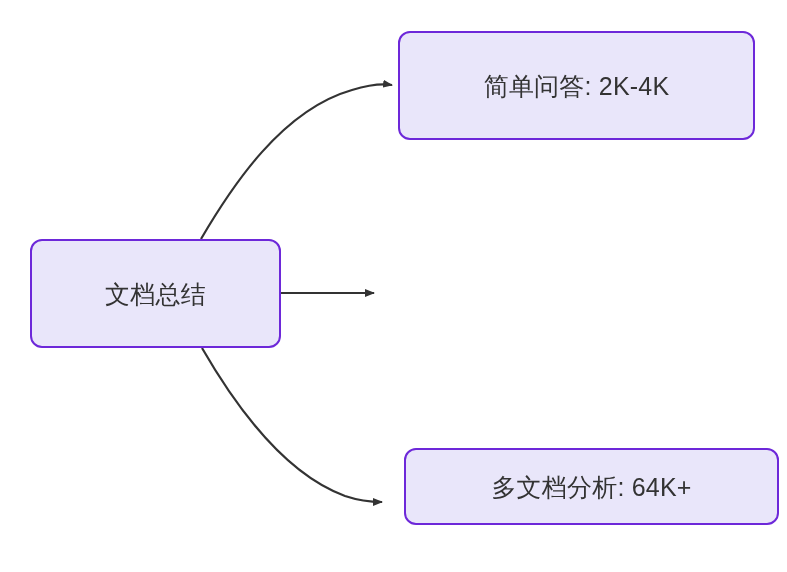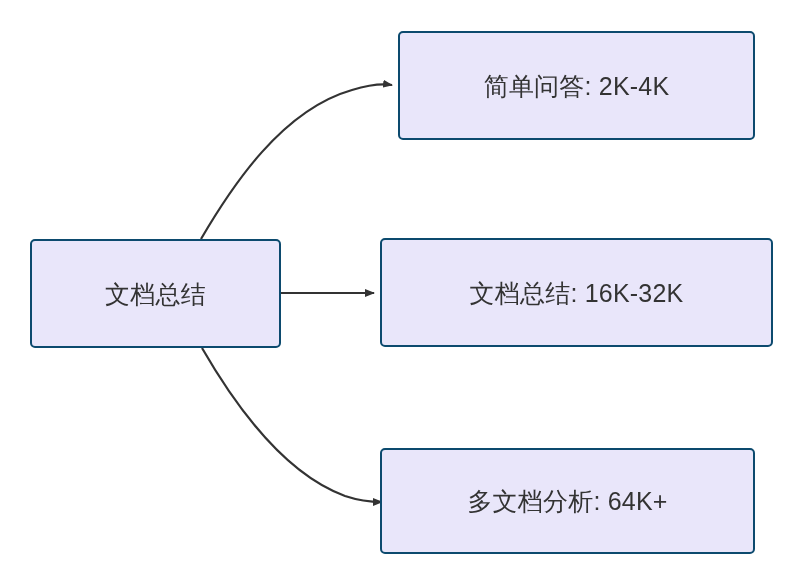--- a/index.html
+++ b/index.html
@@ -23,22 +23,22 @@
     left: 0;
     top: 0;
     width: 787px;
     height: 572px;
     pointer-events: none;
   }
   .flow-node {
     position: absolute;
     box-sizing: border-box;
     background: #e9e6fa;
-    border: 2px solid #0c4a6e;
-    border-radius: 5px;
+    border: 2px solid #6d28d9;
+    border-radius: 12px;
     display: flex;
     align-items: center;
     justify-content: center;
     z-index: 2;
   }
   .flow-node-label {
     color: #333333;
     font-size: 25px;
     line-height: 1.2;
     white-space: nowrap;
@@ -56,24 +56,24 @@
     width: 357px;
     height: 109px;
   }
   #node-doc-summary {
     left: 380px;
     top: 238px;
     width: 393px;
     height: 109px;
   }
   #node-multi-doc {
-    left: 380px;
+    left: 404px;
     top: 448px;
     width: 375px;
-    height: 106px;
+    height: 77px;
   }
 </style>
 </head>
 <body>
 
 <div id="diagram-canvas">
 
   <svg id="edge-layer" viewBox="0 0 787 572" width="787" height="572" xmlns="http://www.w3.org/2000/svg">
     <defs>
       <marker id="arrow-head" markerWidth="10" markerHeight="8" refX="9" refY="4" orient="auto" markerUnits="userSpaceOnUse">
@@ -89,21 +89,18 @@
   </svg>
 
   <div id="node-root" class="flow-node">
     <span class="flow-node-label">文档总结</span>
   </div>
 
   <div id="node-simple-qa" class="flow-node">
     <span class="flow-node-label">简单问答: 2K-4K</span>
   </div>
 
-  <div id="node-doc-summary" class="flow-node">
-    <span class="flow-node-label">文档总结: 16K-32K</span>
-  </div>
 
   <div id="node-multi-doc" class="flow-node">
     <span class="flow-node-label">多文档分析: 64K+</span>
   </div>
 
 </div>
 
 </body></html>

